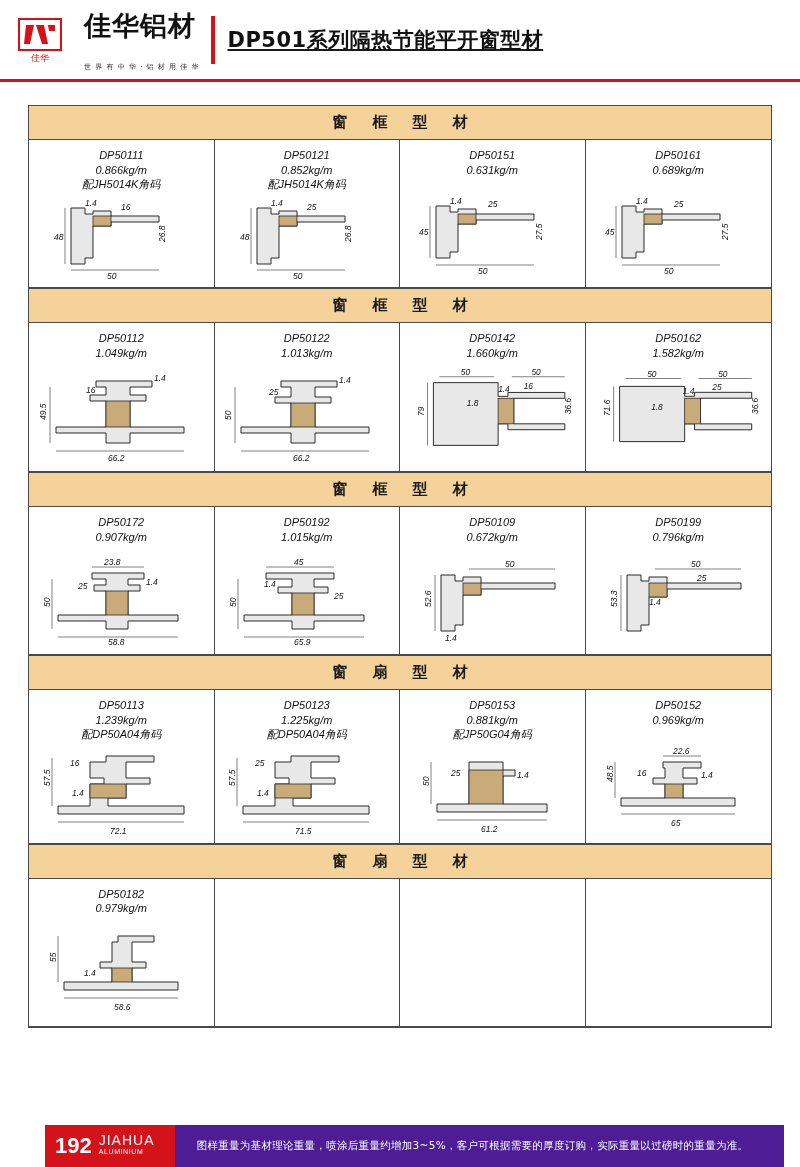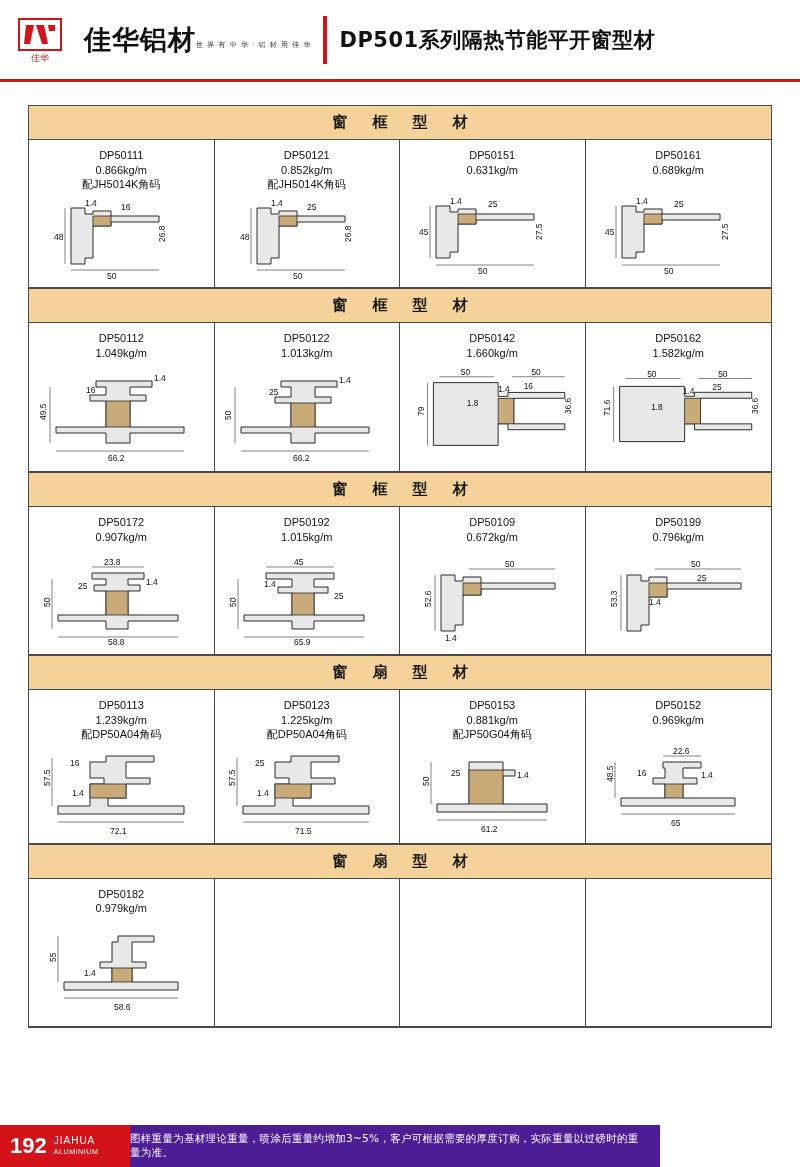--- a/index.html
+++ b/index.html
@@ -29,25 +29,25 @@
   }
   .logo-mark svg { display:block; }
   .logo-cn {
     font-size: 27px; font-weight: bold; letter-spacing: 1px;
     color: #111; font-family: "DejaVu Sans", sans-serif;
   }
   .logo-sub {
     font-size: 7px; color: #333; letter-spacing: 1px; margin-top: 18px;
     font-family: "DejaVu Sans", sans-serif;
   }
-  .logo-text-col { display:flex; flex-direction:row; justify-content:center; }
+  .logo-text-col { display:flex; flex-direction:column; justify-content:center; }
   .divider-bar {
     width: 4px; height: 48px; background: #d4121a; margin: 0 12px;
   }
-  .title-col { display:flex; justify-content:flex-start; }
+  .title-col { display:flex; justify-content:flex-start;text-decoration:underline; }
   .title-cn {
     font-size: 21px; font-weight: bold; color:#111; letter-spacing: 0.5px;
     font-family: "DejaVu Sans", sans-serif;
   }
   .title-en {
     font-size: 10.5px; color:#222; margin-top: 6px; letter-spacing: 0.6px;
     font-family: "Liberation Sans", sans-serif;
   }
 
   
@@ -65,20 +65,21 @@
     font-size: 15px;
     font-weight: bold;
     letter-spacing: 10px;
     padding: 7px 0 7px 10px;
     font-family: "DejaVu Sans", sans-serif;
     color: #1a1a1a;
   }
   .band:first-child { border-top: none; }
   .row {
     display: flex;
+    font-style: italic;
   }
   .cell {
     width: 25%;
     border-right: 1px solid #4a4a4a;
     border-bottom: 1px solid #4a4a4a;
     min-height: 148px;
     padding: 8px 4px 4px 4px;
     display: flex;
     flex-direction: column;
     align-items: center;
@@ -105,37 +106,38 @@
   svg.profile { display: block; }
   .al { fill: #e8e8e8; stroke: #2b2b2b; stroke-width: 1; }
   .br { fill: #c9ab7a; stroke: #2b2b2b; stroke-width: 0.8; }
   .dimline { stroke: #2b2b2b; stroke-width: 0.6; }
   .dimtxt { font-family: "Liberation Sans", sans-serif; font-size: 8.5px; fill: #111; }
 
   
   .footer {
     position: absolute;
     left: 0; bottom: 0;
-    width: 660px;
+    width: 784px;
     height: 42px;
     display: flex;
     align-items: stretch;
+    padding-left: 45px;
   }
   .footer-left {
     width: 130px;
     background: #d4121a;
     color: #fff;
     display: flex;
     align-items: center;
     padding-left: 10px;
     gap: 7px;
   }
   .pg-num { font-size: 22px; font-weight: bold; font-family:"Liberation Sans", sans-serif; }
   .pg-brand { display:flex; flex-direction:column; line-height: 11px; }
-  .pg-brand .b1 { font-size: 10px; letter-spacing: 1px; }
+  .pg-brand .b1 { font-size: 14px; letter-spacing: 1px; }
   .pg-brand .b2 { font-size: 7px; letter-spacing: 0.6px; }
   .footer-right {
     flex: 1;
     background: #4c1d95;
     color: #fff;
     display: flex;
     align-items: center;
     justify-content: center;
     font-size: 10.5px;
     font-family: "DejaVu Sans", sans-serif;

